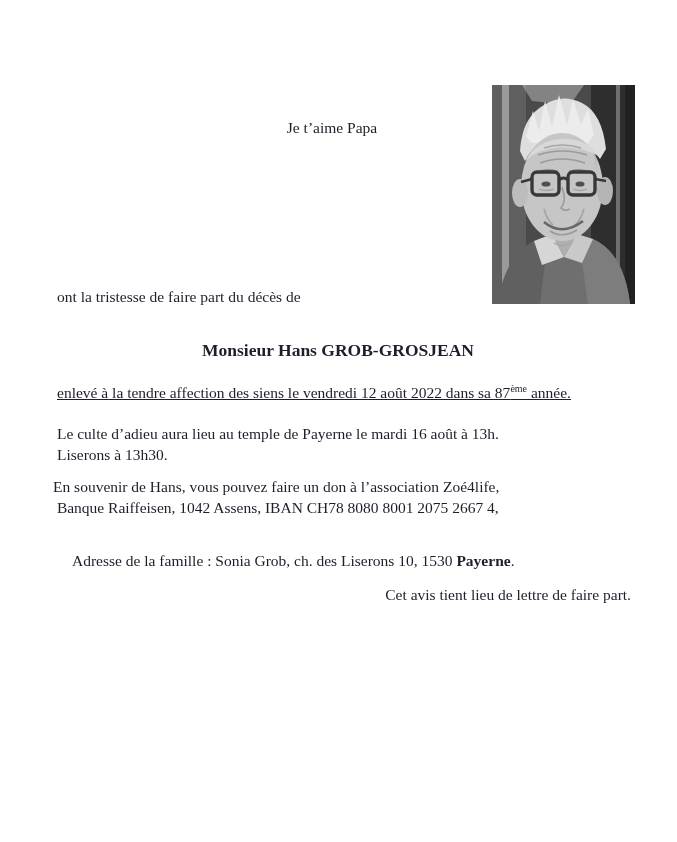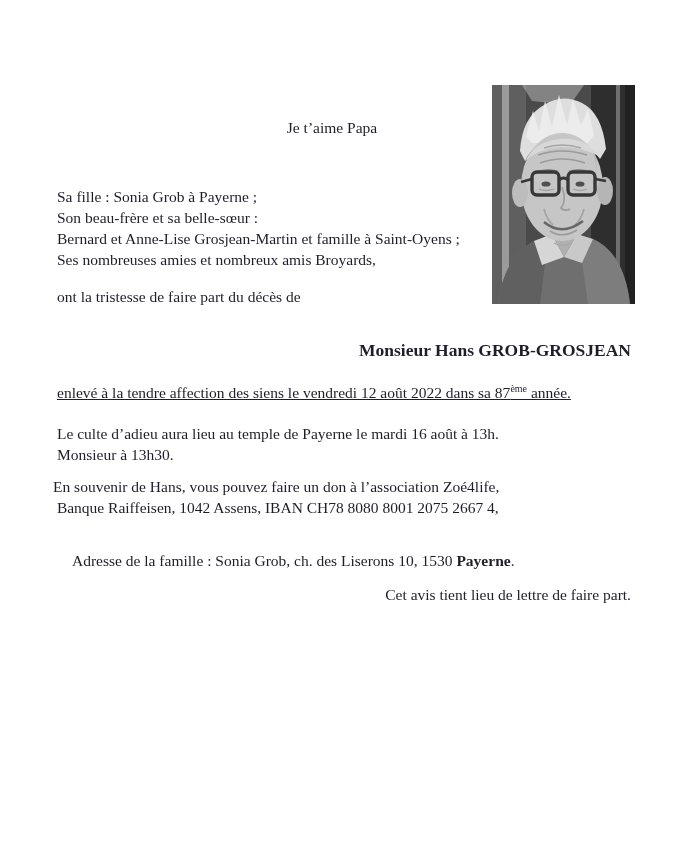--- a/index.html
+++ b/index.html
@@ -23,22 +23,22 @@
     left:57px; top:117px; width:550px;
     text-align:center;
   }
   .photo-wrap {
     left:492px; top:85px; width:143px; height:219px;
   }
   .photo-wrap svg { display:block; width:143px; height:219px; }
   .family-block   { left:57px; top:186px; width:560px; }
   .announce-block { left:57px; top:286px; width:560px; }
   .title-wrap {
-    left:57px; top:339px; width:574px;
-    text-align:right;
+    left:51px; top:339px; width:574px;
+    text-align:center;
     font-family:Liberation Serif, serif;
   }
   .title-wrap h1 {
     margin:0;
     font-size:17.5px;
     font-weight:bold;
     line-height:22px;
   }
   .death-wrap   { left:57px; top:382px; width:600px;text-decoration:underline; }
   .sup {
@@ -118,42 +118,36 @@
 
       <path d="M52,124 Q55,135 61,140" stroke="#a2a2a2" stroke-width="1.6" fill="none"></path>
       <path d="M92,124 Q89,135 83,140" stroke="#a2a2a2" stroke-width="1.6" fill="none"></path>
 
       <path d="M52,137 Q70,152 91,136" stroke="#676767" stroke-width="2.6" fill="none"></path>
       <path d="M58,146 Q70,154 85,145" stroke="#9b9b9b" stroke-width="1.6" fill="none"></path>
       <path d="M62,158 Q70,163 79,158" stroke="#a8a8a8" stroke-width="1.4" fill="none"></path>
     </svg>
   </div>
 
-  <div class="abs family-block">
-    <p class="body-line">Sa fille : Sonia Grob à Payerne ;</p>
-    <p class="body-line">Son beau-frère et sa belle-sœur :</p>
-    <p class="body-line">Bernard et Anne-Lise Grosjean-Martin et famille à Saint-Oyens ;</p>
-    <p class="body-line">Ses nombreuses amies et nombreux amis Broyards,</p>
-  </div>
 
   <div class="abs announce-block">
     <p class="body-line">ont la tristesse de faire part du décès de</p>
   </div>
 
   <div class="abs title-wrap">
     <h1>Monsieur Hans GROB-GROSJEAN</h1>
   </div>
 
   <div class="abs death-wrap">
     <p class="body-line"><span>enlevé à la tendre affection des siens le vendredi 12 août 2022 dans sa 87</span><span class="sup">ème</span><span> année.</span></p>
   </div>
 
   <div class="abs ceremony-block">
     <p class="body-line">Le culte d’adieu aura lieu au temple de Payerne le mardi 16 août à 13h.</p>
-    <p class="body-line">Monsieur à 13h30.</p>
+    <p class="body-line">Liserons à 13h30.</p>
   </div>
 
   <div class="abs donation-block">
     <p class="body-line">En souvenir de Hans, vous pouvez faire un don à l’association Zoé4life,</p>
     <p class="body-line"> Banque Raiffeisen, 1042 Assens, IBAN CH78 8080 8001 2075 2667 4,</p>
   </div>
 
   <div class="abs address-wrap">
     <p class="body-line"><span>Adresse de la famille : Sonia Grob, ch. des Liserons 10, 1530 </span><span class="bold">Payerne</span><span>.</span></p>
   </div>

